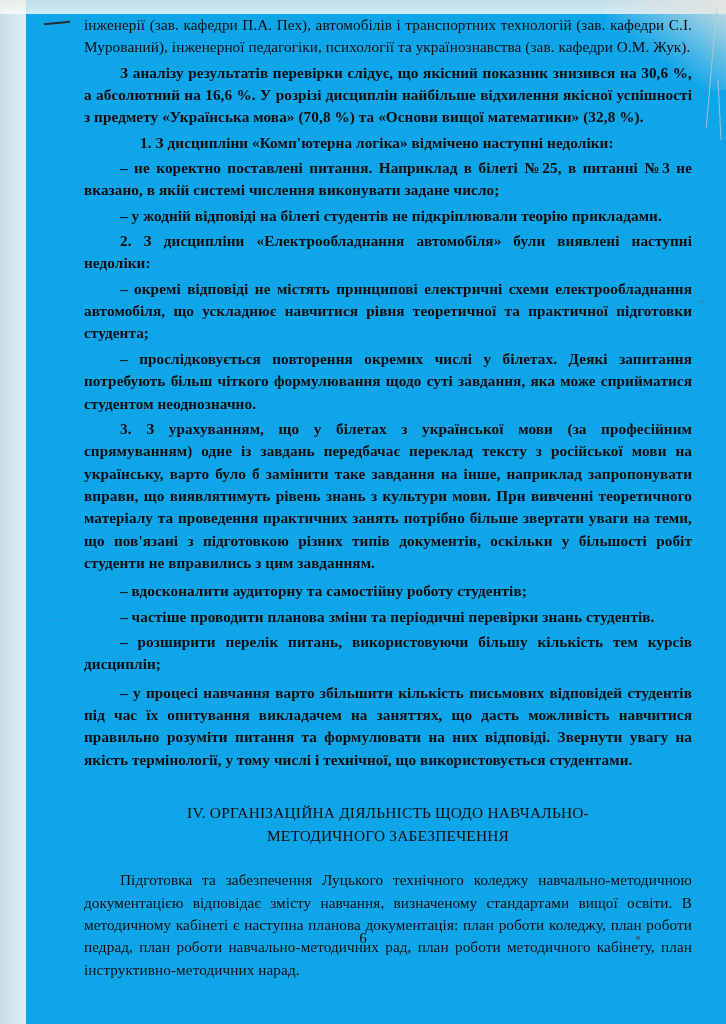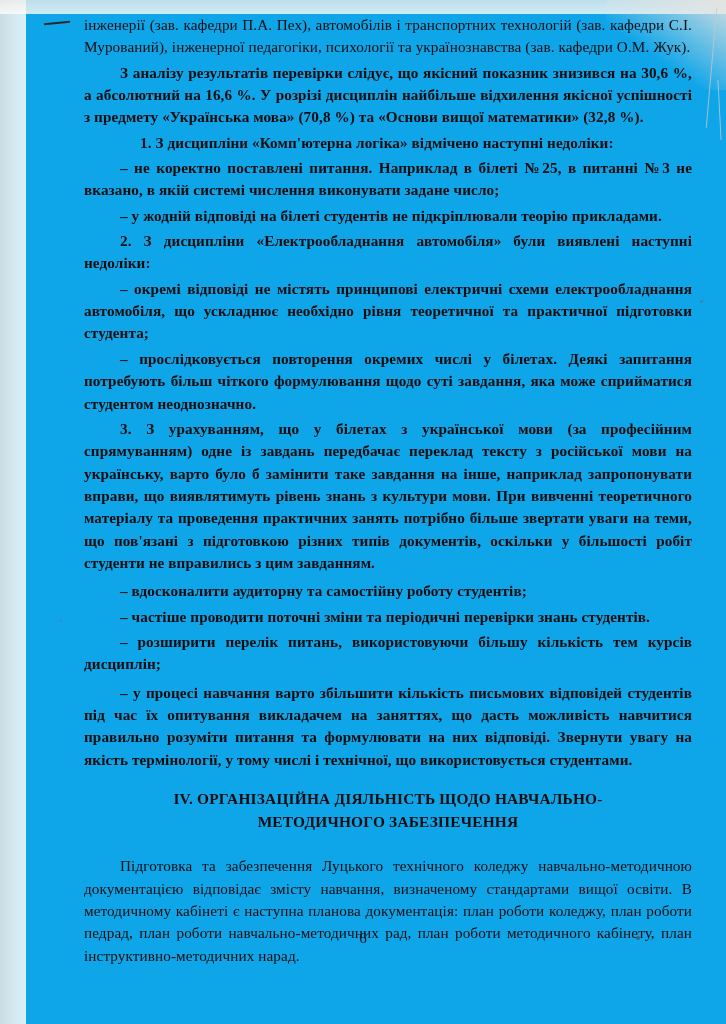--- a/index.html
+++ b/index.html
@@ -82,24 +82,24 @@
     text-align: justify;
     text-justify: inter-word;
     font-weight: 700;
     letter-spacing: .1px;
   }
   p.plain { font-weight: 400; }
   p.indent { text-indent: 36px; }
   p.indent-big { text-indent: 56px; }
 
   .section-title {
-    margin-top: 16px;
+    margin-top: 30px;
     margin-bottom: 0;
     text-align: center;
-    font-weight: 700;
+    font-weight: 400;
     font-size: 15.4px;
     line-height: 1.5;
     letter-spacing: .2px;
   }
   .section-title .ln { display: block; }
 
   .gap-s { height: 3px; }
   .gap-l { height: 22px; }
 
   .page-number {
@@ -149,35 +149,35 @@
 
     <p class="indent">–  не коректно поставлені питання. Наприклад в білеті №25, в питанні №3 не вказано, в якій системі числення виконувати задане число;</p>
     <div class="gap-s"></div>
 
     <p class="indent">–  у жодній відповіді на білеті студентів не підкріплювали теорію прикладами.</p>
     <div class="gap-s"></div>
 
     <p class="indent">2. З дисципліни «Електрообладнання автомобіля» були виявлені наступні недоліки:</p>
     <div class="gap-s"></div>
 
-    <p class="indent">–      окремі      відповіді     не     містять     принципові    електричні     схеми електрообладнання автомобіля, що ускладнює необхідно рівня теоретичної та практичної підготовки студента;</p>
+    <p class="indent">–      окремі      відповіді     не     містять     принципові    електричні     схеми електрообладнання автомобіля, що ускладнює навчитися рівня теоретичної та практичної підготовки студента;</p>
     <div class="gap-s"></div>
 
     <p class="indent">–  прослідковується повторення окремих числі у білетах. Деякі запитання потребують більш чіткого формулювання щодо суті завдання, яка може сприйматися студентом неоднозначно.</p>
     <div class="gap-s"></div>
 
     <p class="indent">3. З урахуванням, що у білетах з української мови (за професійним спрямуванням) одне із завдань передбачає переклад тексту з російської мови на українську, варто було б замінити таке завдання на інше, наприклад запропонувати вправи, що виявлятимуть рівень знань з культури мови. При вивченні теоретичного матеріалу та проведення практичних занять потрібно більше звертати уваги на теми, що пов'язані з підготовкою різних типів документів, оскільки у більшості робіт студенти не вправились з цим завданням.</p>
     <div class="gap-s"></div>
 
     <div class="gap-s"></div>
 
     <p class="indent">–  вдосконалити аудиторну та самостійну роботу студентів;</p>
     <div class="gap-s"></div>
 
-    <p class="indent">–  частіше проводити поточні зміни та періодичні перевірки знань студентів.</p>
+    <p class="indent">–  частіше проводити планова зміни та періодичні перевірки знань студентів.</p>
     <div class="gap-s"></div>
 
     <p class="indent">– розширити перелік питань, використовуючи більшу кількість тем курсів дисциплін;</p>
     <div class="gap-s"></div>
 
     <div class="gap-s"></div>
 
     <p class="indent">– у процесі навчання варто збільшити кількість письмових відповідей студентів під час їх опитування викладачем на заняттях, що дасть можливість навчитися правильно розуміти   питання та формулювати на них відповіді. Звернути увагу на якість термінології, у тому числі і технічної, що використовується студентами.</p>
 
     <div class="section-title">

